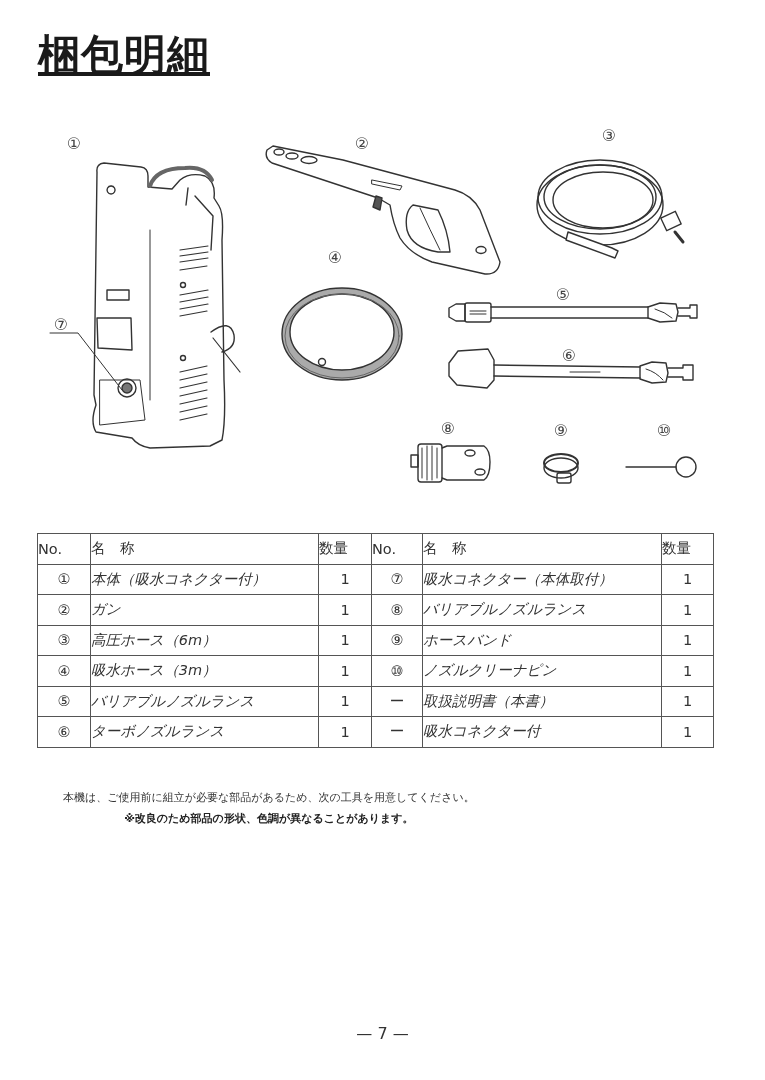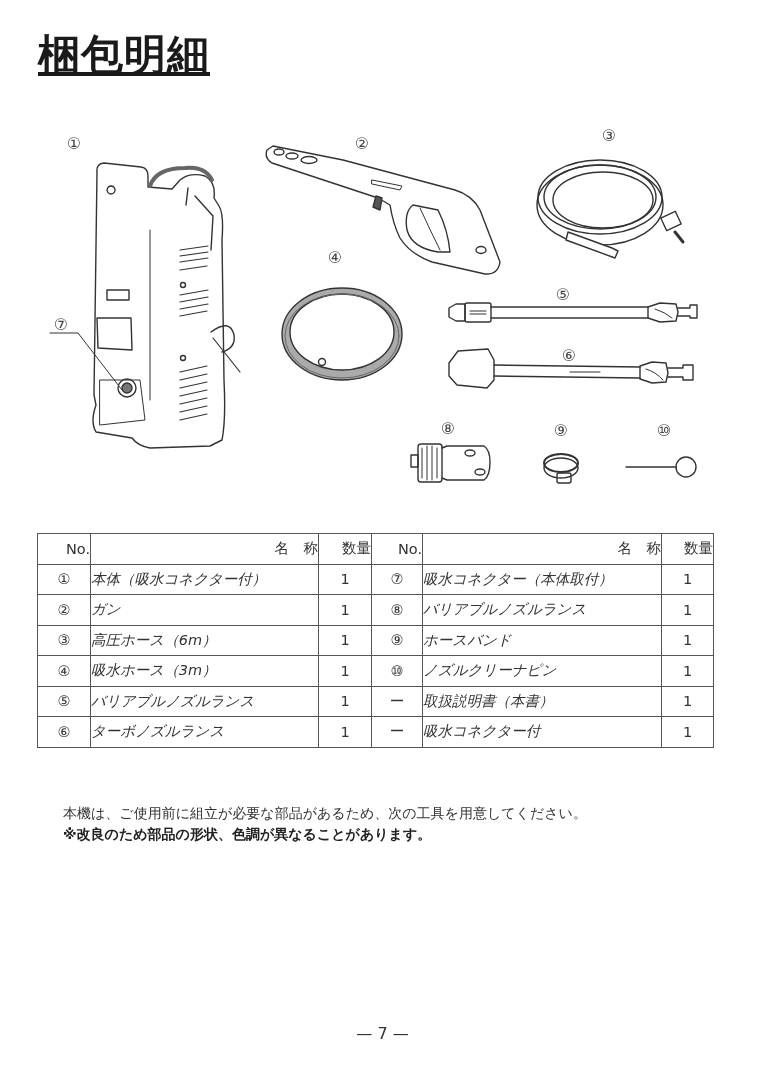--- a/index.html
+++ b/index.html
@@ -5,25 +5,25 @@
   html, body { margin:0; padding:0; background:#ffffff; }
   body { width:765px; height:1080px; position:relative; overflow:hidden;
          font-family:"DejaVu Sans", "Liberation Sans", sans-serif; color:#333; }
   .title { position:absolute; left:38px; top:34px; font-size:42px; font-weight:bold;
            letter-spacing:1px; color:#1a1a1a; line-height:1;text-decoration:underline; }
   .figs { position:absolute; left:0; top:0; width:765px; height:520px; }
   .label { position:absolute; font-size:16px; color:#444; transform:translate(-50%,-50%); }
   table.parts { position:absolute; left:37px; top:533px; width:676px; border-collapse:collapse;
                 font-size:14.5px; color:#333; table-layout:fixed; }
   table.parts td, table.parts th { border:1.5px solid #555; height:29.5px; padding:0; font-weight:normal; }
-  table.parts th { text-align:right; }
+  table.parts th { text-align:left; }
   td.c { text-align:center; }
   td.n { text-align:left; padding-left:9px; white-space:nowrap;font-style:italic; }
-  .notes { position:absolute; left:63px; top:787px; font-size:14px; color:#333; line-height:21px;margin-top:16px; }
-  .notes .bold { font-weight:bold; color:#222; }
+  .notes { position:absolute; left:63px; top:787px; font-size:11px; color:#333; line-height:21px; }
+  .notes .bold { font-weight:bold; color:#222;text-align:center; }
   .pageno { position:absolute; left:0; width:765px; top:1024px; text-align:center; font-size:16px; color:#333; }
 </style>
 </head>
 <body>
 
 <div class="title">梱包明細</div>
 
 <div class="figs">
   <span class="label" style="left:74px;top:143px">①</span>
   <span class="label" style="left:362px;top:143px">②</span>

